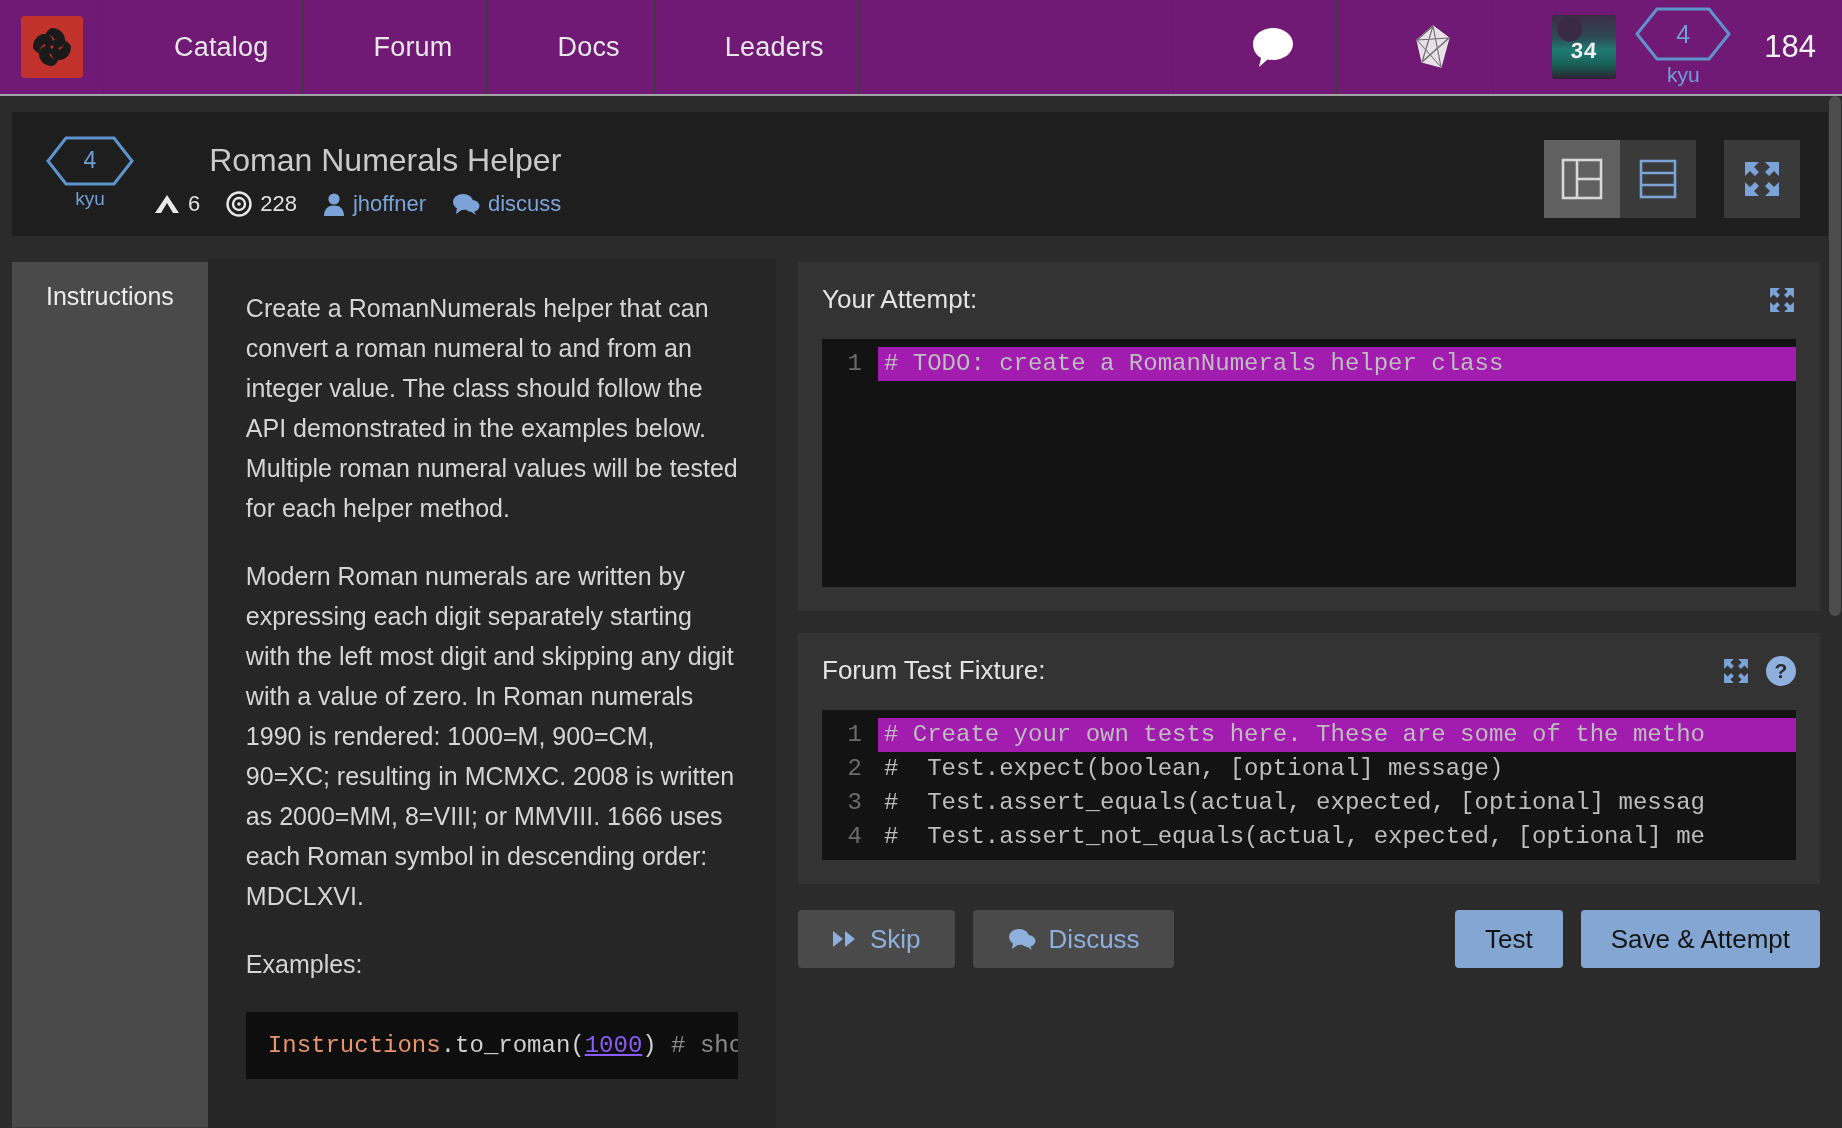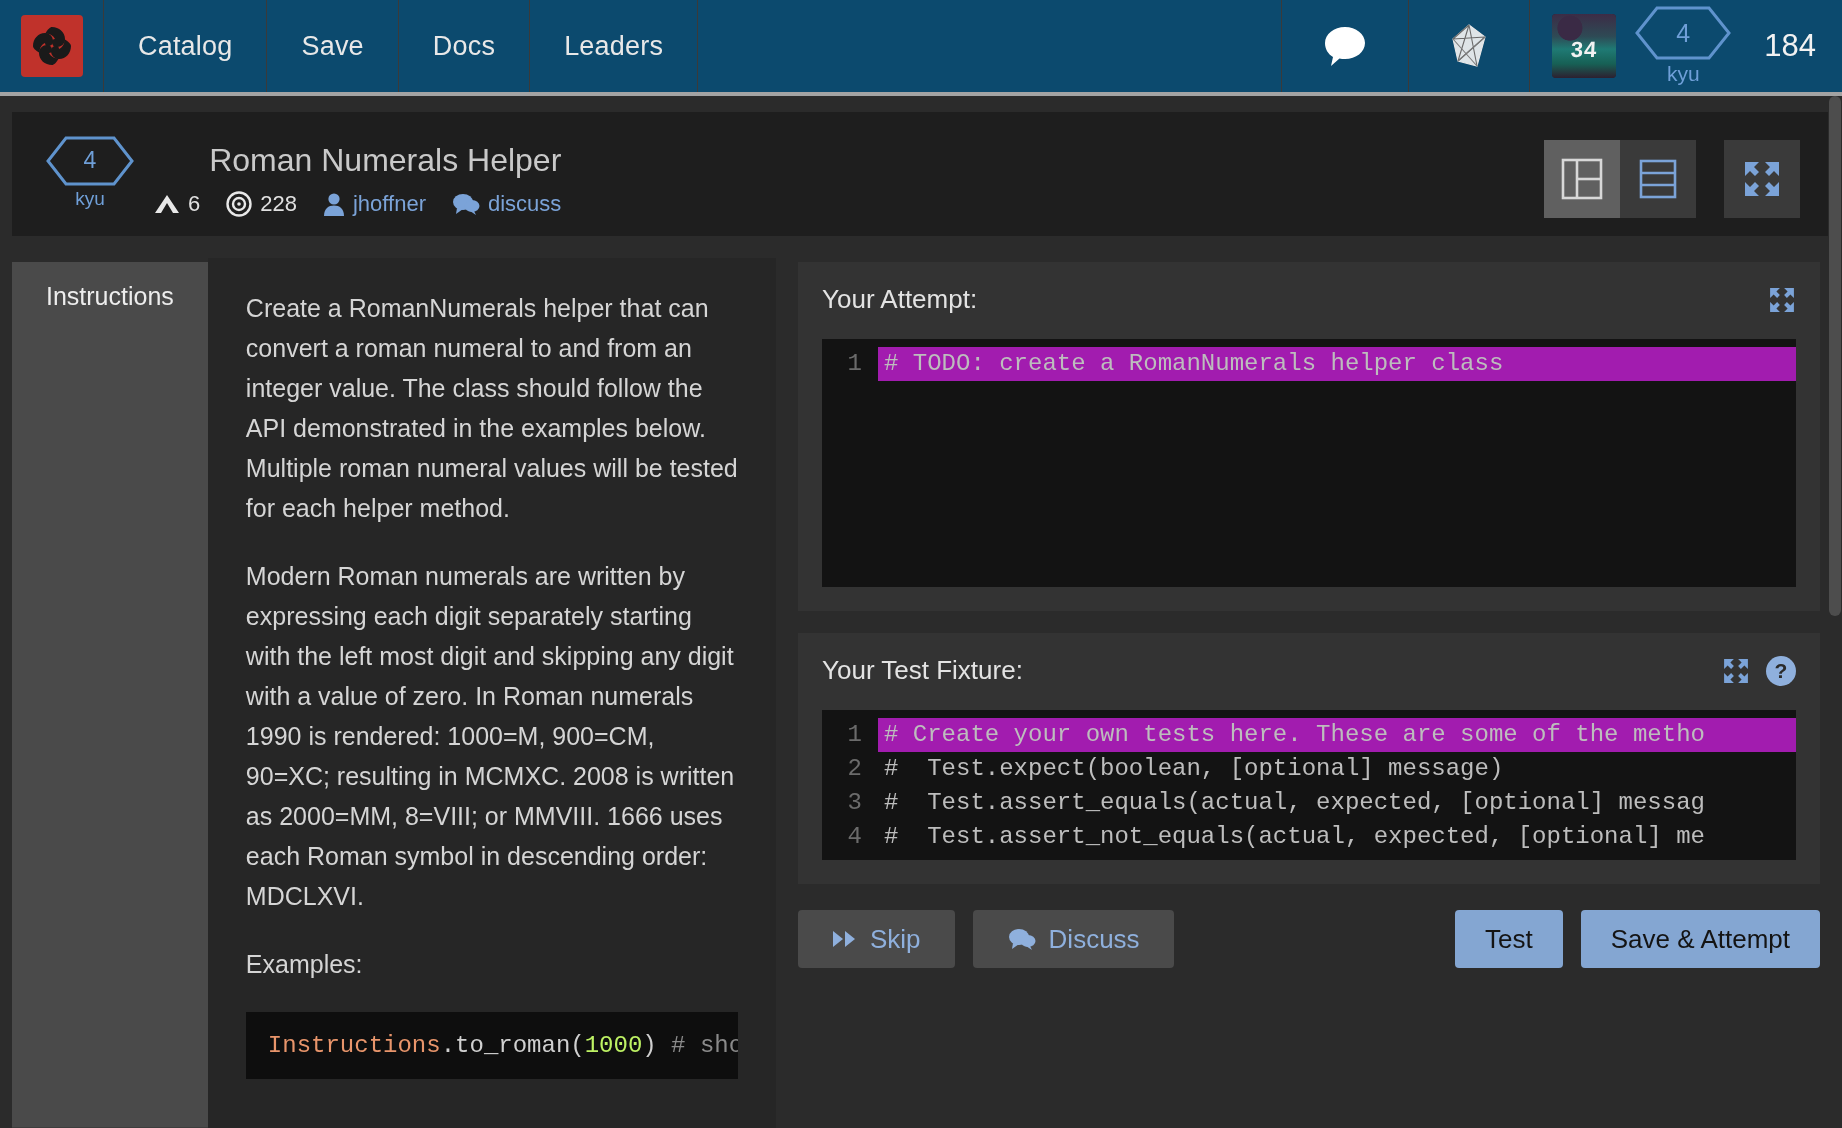--- a/index.html
+++ b/index.html
@@ -6,25 +6,26 @@
   html, body {
     width: 1842px; height: 1128px;
     background: #2b2b2b;
     font-family: "Liberation Sans", sans-serif;
     overflow: hidden;
   }
 
   
   .topnav {
     height: 96px;
-    background: #0c4a6e;
-    border-bottom: 4px solid #a3a3a3;
+    background: #701a75;
+    border-bottom: 2px solid #a3a3a3;
     display: flex;
     align-items: stretch;
     position: relative;
+    gap: 36px;
   }
   .logo-cell {
     width: 104px;
     display: flex; align-items: center; justify-content: center;
     border-right: 1px solid #3a3a3a;
   }
   .logo {
     width: 62px; height: 62px;
     background: #c0322b;
     border-radius: 4px;
@@ -145,21 +146,21 @@
   .code-block {
     background: #0e0e0e;
     padding: 20px 22px;
     font-family: "Liberation Mono", monospace;
     font-size: 24px;
     color: #d0d0d0;
     white-space: pre;
     overflow: hidden;
   }
   .c-cls { color: #e8956b; }
-  .c-num { color: #bef264; }
+  .c-num { color: #8b5cf6; text-decoration: underline; }
   .c-com { color: #8a8a8a; }
 
   
   .right-col { flex: 1; display: flex; flex-direction: column; padding-top: 26px; padding-right: 10px; }
   .panel {
     background: #333333;
     padding: 22px 24px 24px 24px;
   }
   .panel + .panel { margin-top: 22px; }
   .panel-head {
@@ -243,21 +244,21 @@
           <path d="M6 25 C6 18 11 12 18 12 C23 12 26 16 26 20 C26 23 24 25 21 25 C19 25 18 24 18 22 C14 24 12 28 13 32 C8 29 6 27 6 25 Z"></path>
         </g>
       </svg>
     </div>
   </div>
 
   <div class="nav-item">
       <span>Catalog</span>
     </div>
   <div class="nav-item">
-      <span>Save</span>
+      <span>Forum</span>
     </div>
   <div class="nav-item">
       <span>Docs</span>
     </div>
   <div class="nav-item">
       <span>Leaders</span>
     </div>
 
   <div class="nav-spacer"></div>
 
@@ -412,21 +413,21 @@
       <div class="editor solution-editor">
         <div class="ed-line active">
           <span class="ed-gutter">1</span>
           <span class="ed-code"># TODO: create a RomanNumerals helper class</span>
         </div>
       </div>
     </div>
 
     <div class="panel">
       <div class="panel-head">
-        <div class="panel-title">Your Test Fixture:</div>
+        <div class="panel-title">Forum Test Fixture:</div>
         <div class="panel-actions">
           <svg width="28" height="28" viewBox="0 0 40 40">
             <g fill="#7ba3d8">
               <path d="M3 3 L17 3 L12 8 L17 13 L13 17 L8 12 L3 17 Z"></path>
               <path d="M37 3 L37 17 L32 12 L27 17 L23 13 L28 8 L23 3 Z"></path>
               <path d="M3 37 L3 23 L8 28 L13 23 L17 27 L12 32 L17 37 Z"></path>
               <path d="M37 37 L23 37 L28 32 L23 27 L27 23 L32 28 L37 23 Z"></path>
             </g>
           </svg>
           <div class="help-badge">

